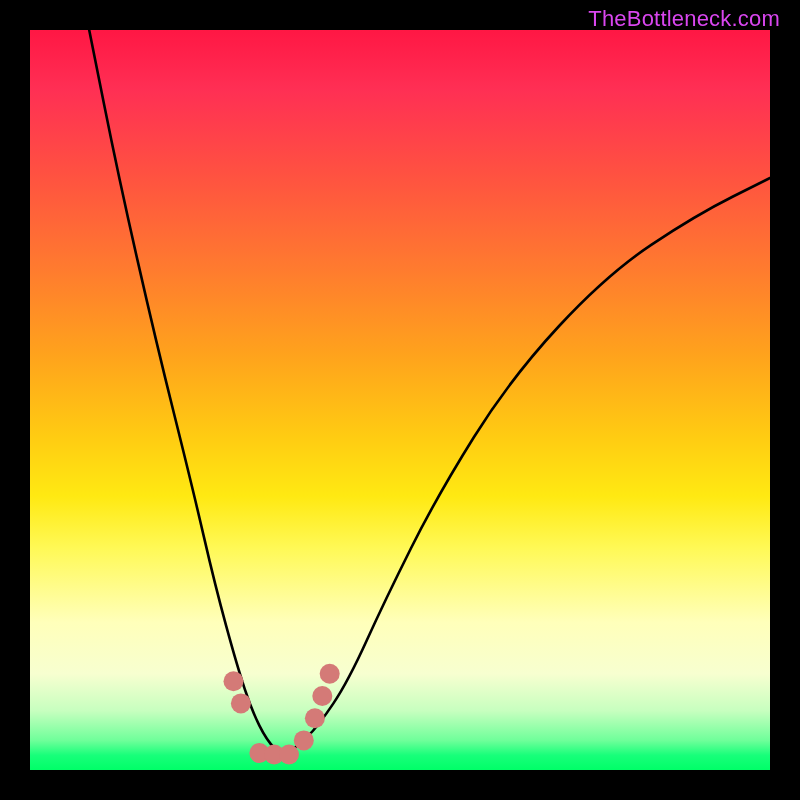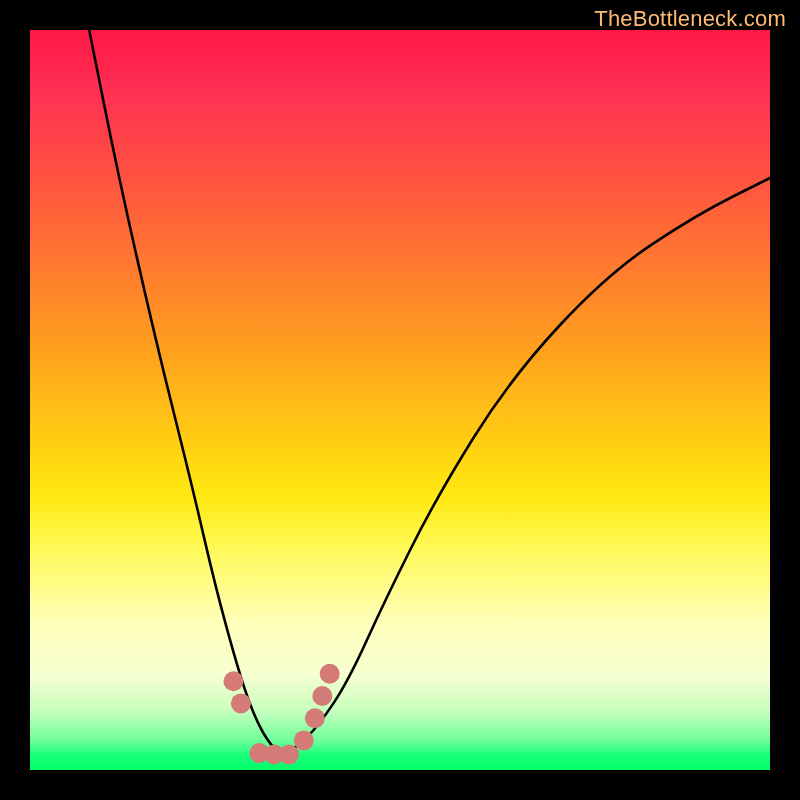--- a/index.html
+++ b/index.html
@@ -13,22 +13,22 @@
   }
   .frame {
     position: relative;
     width: 800px;
     height: 800px;
     background: #000;
   }
   .watermark {
     position: absolute;
     top: 6px;
-    right: 14px;
-    color: #fdba74;
+    right: 20px;
+    color: #d946ef;
     font-size: 22px;
     font-weight: 500;
     letter-spacing: 0.2px;
     z-index: 5;
     user-select: none;
   }
   .plot-area {
     position: absolute;
     left: 30px;
     top: 30px;

